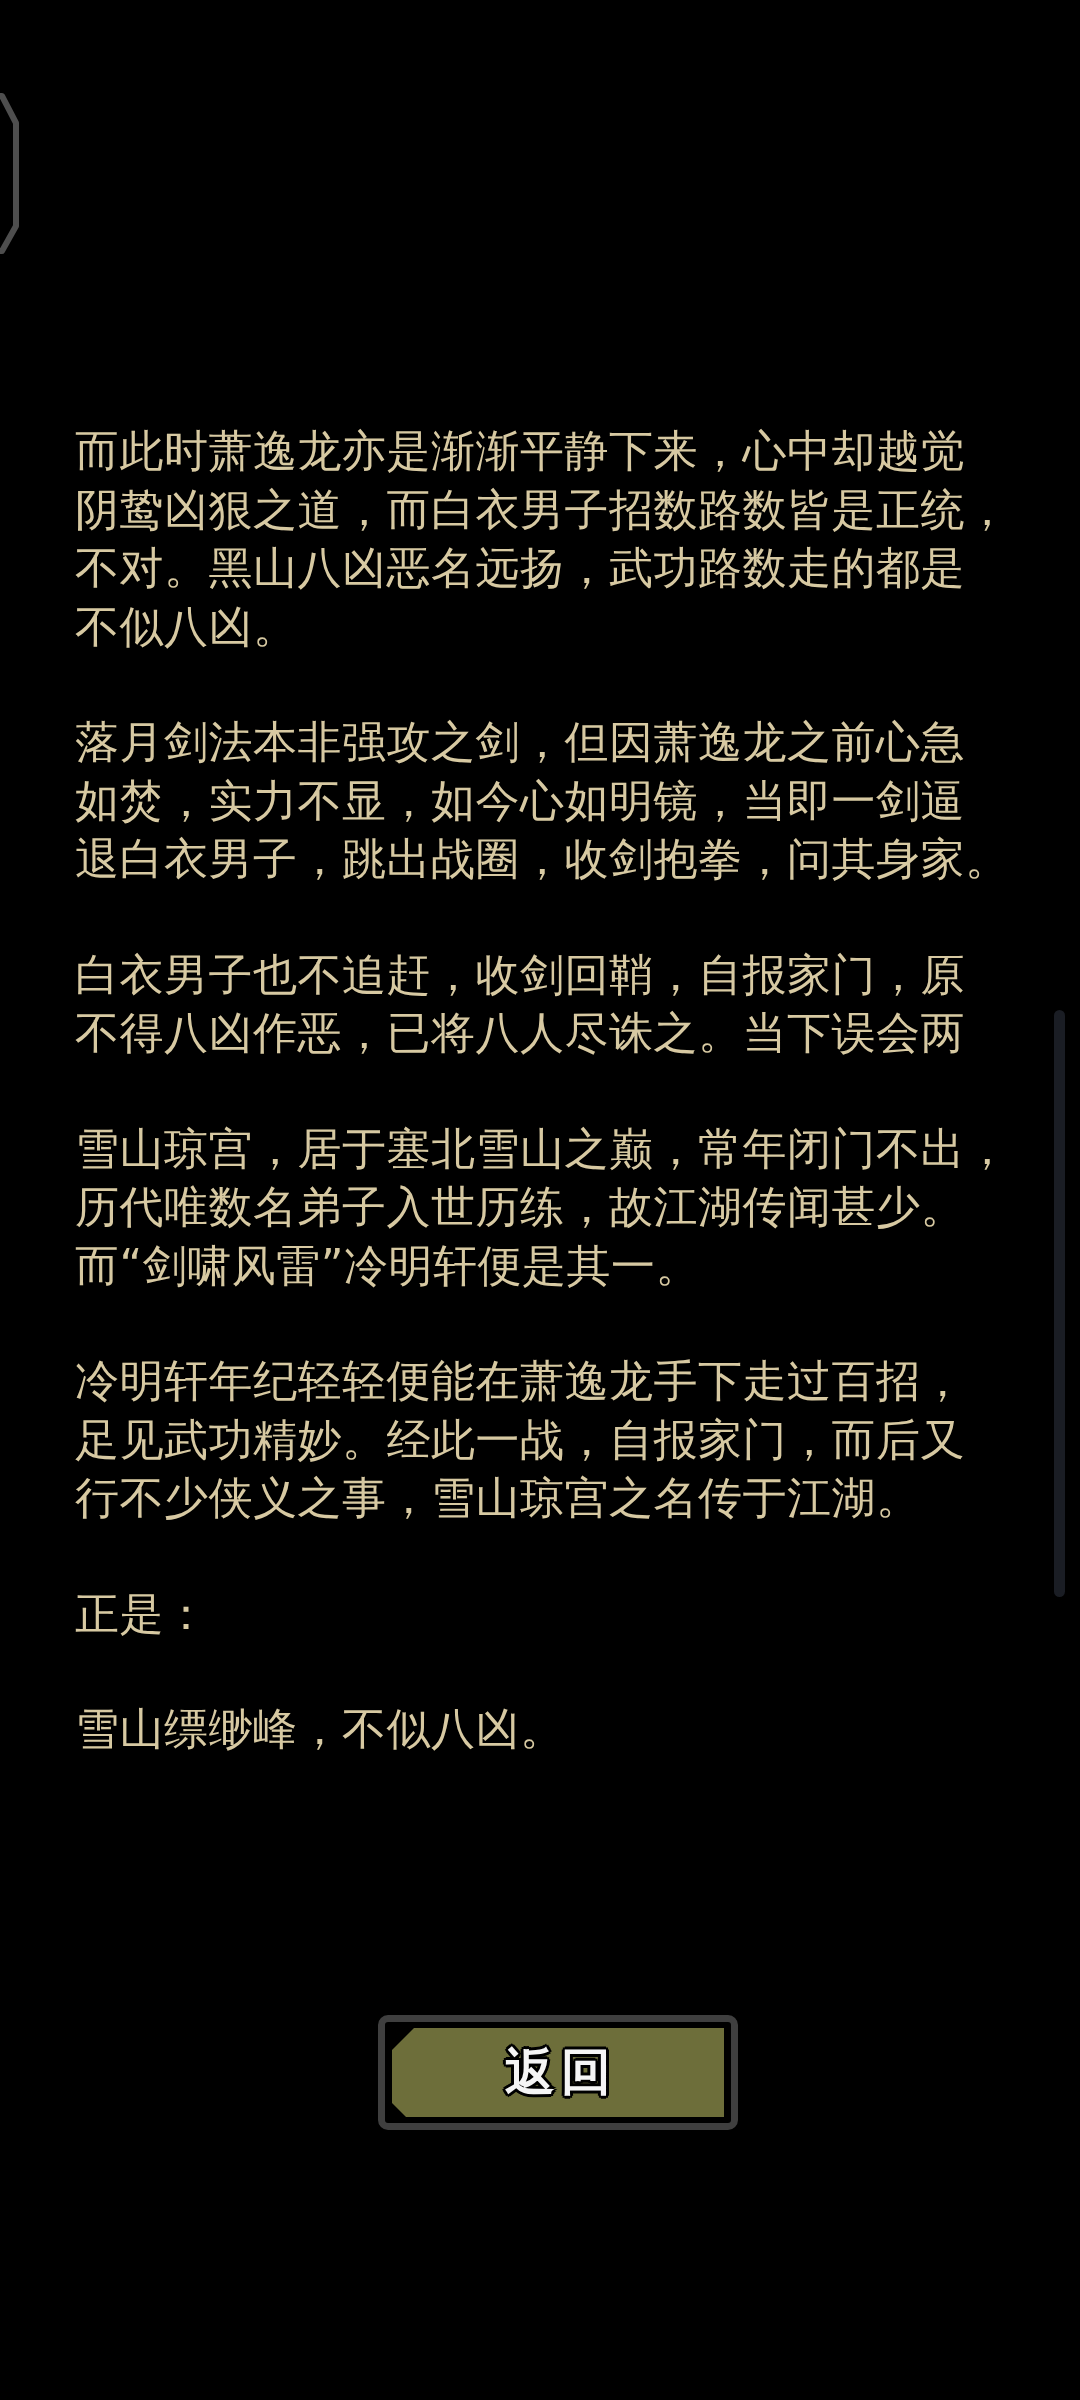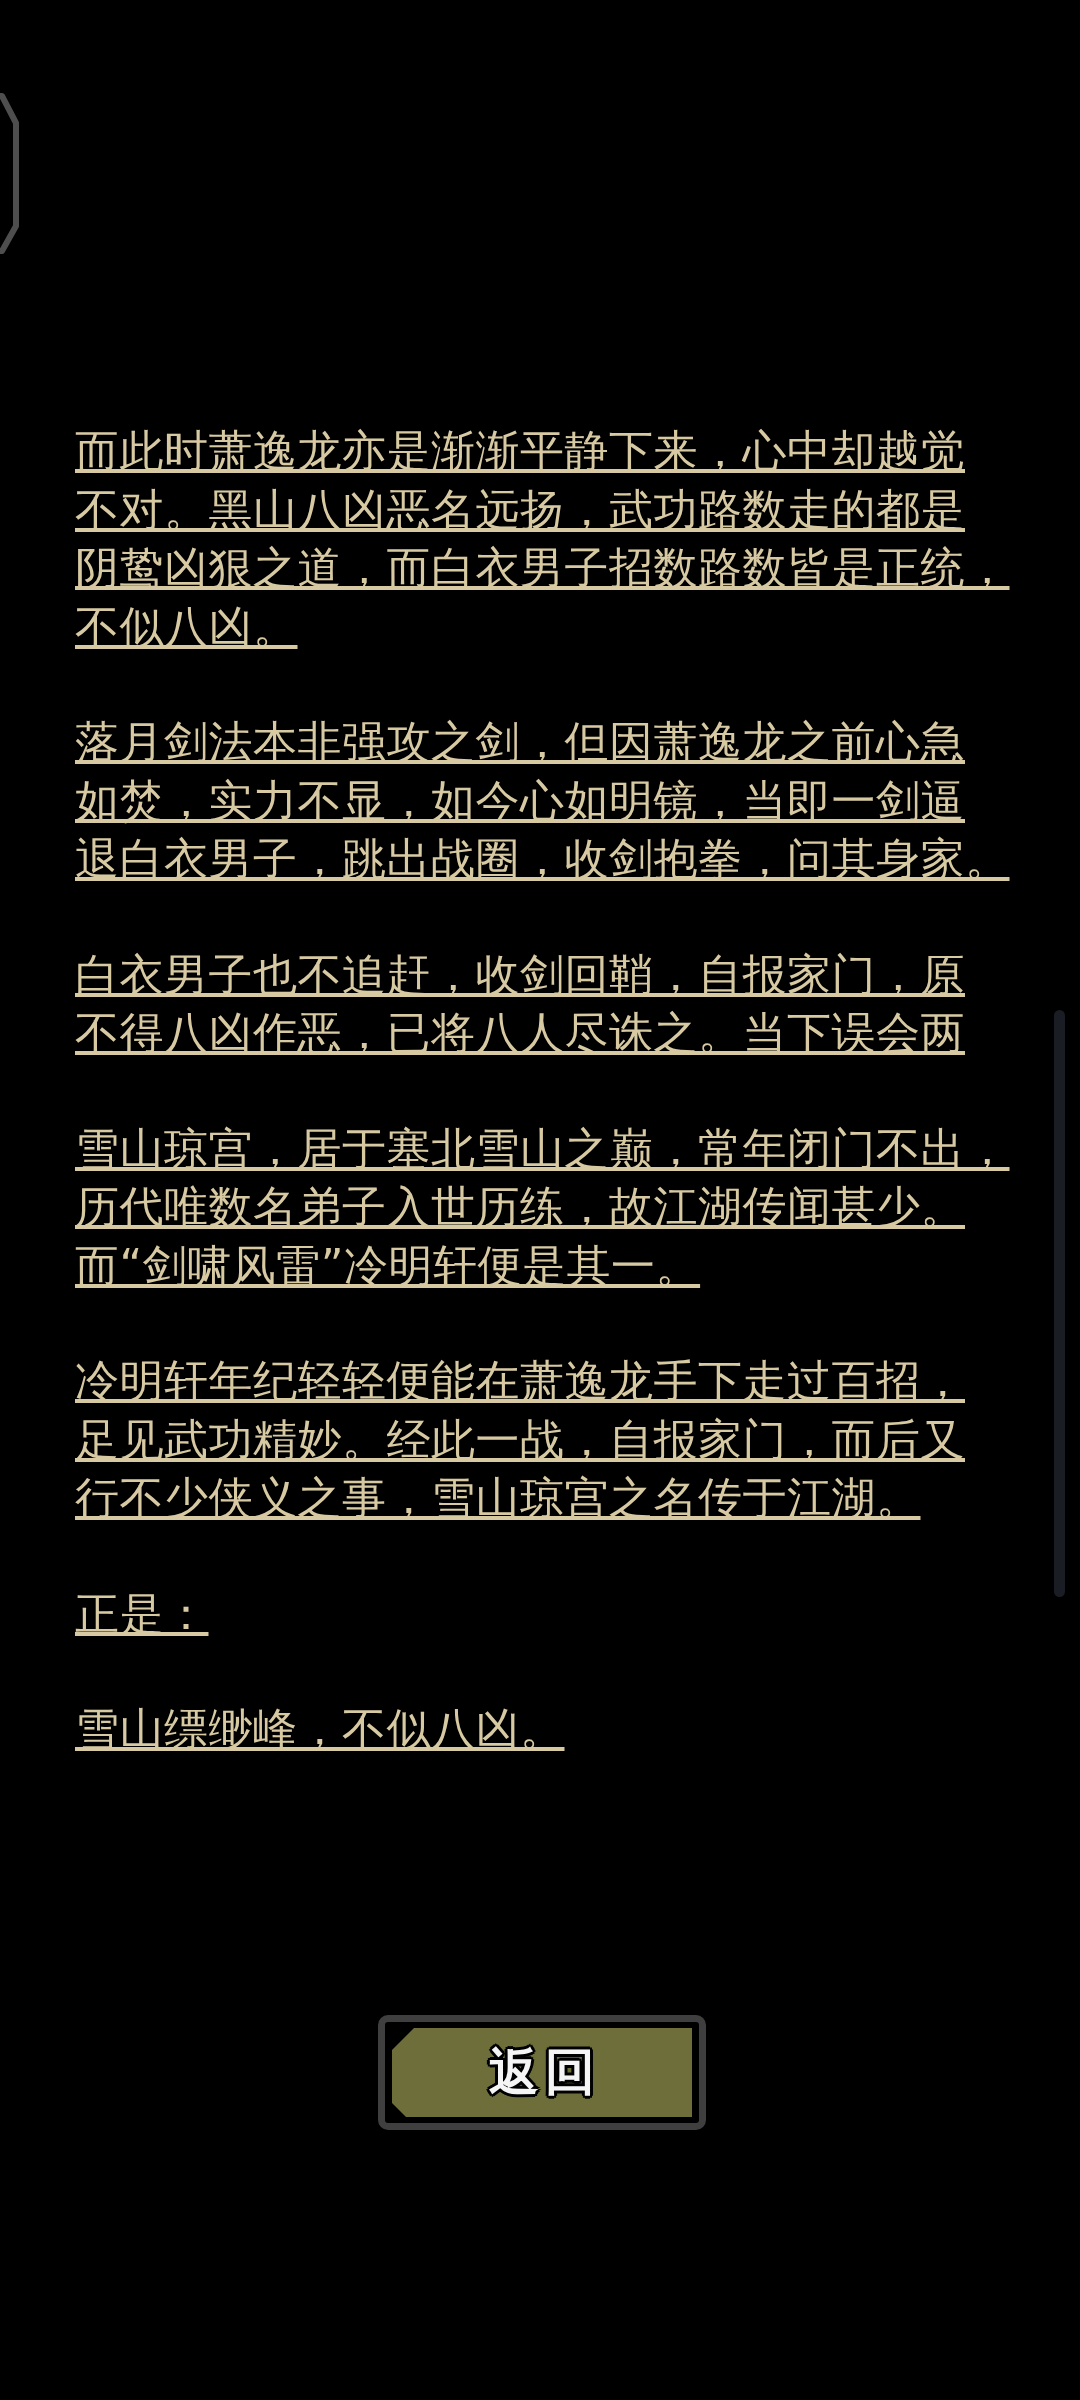--- a/index.html
+++ b/index.html
@@ -31,34 +31,34 @@
     top: 422px; left: 75px;
     width: 940px;
     color: var(--story-text, #d7c9a2);
     font-size: 44px;
     line-height: 58.5px;
     letter-spacing: 0.5px;
     text-shadow: 0 0 4px rgba(0,0,0,0.85);
   }
   .para { margin-bottom: 57px; }
   .para:last-child { margin-bottom: 0; }
-  .line { white-space: nowrap; text-decoration: underline; }
+  .line { white-space: nowrap; }
   
   .scrollbar-thumb {
     position: absolute;
     left: 1054px; top: 1010px;
     width: 11px; height: 587px;
     background: var(--scrollbar, #1a1d24);
     border-radius: 6px;
   }
   
   .back-btn {
     position: absolute;
     left: 378px; top: 2015px;
-    width: 328px; height: 115px;
+    width: 360px; height: 115px;
     box-sizing: border-box;
     background: #000;
     border: 7px solid var(--button-frame, #3f3f3f);
     border-radius: 10px;
     padding: 6px 7px;
     cursor: pointer;
     display: block;
   }
   .back-btn-face {
     display: flex;
@@ -84,22 +84,22 @@
 
 <div class="screen">
 
   <svg class="octa-fragment" width="26" height="172" viewBox="0 0 26 172">
     <path d="M -10 6 L 2 6 L 16 33 L 16 136 L 2 161 L -10 161"></path>
   </svg>
 
   <div class="story" id="story">
       <div class="para">
         <div class="line">而此时萧逸龙亦是渐渐平静下来，心中却越觉</div>
+        <div class="line">阴鸷凶狠之道，而白衣男子招数路数皆是正统，</div>
         <div class="line">不对。黑山八凶恶名远扬，武功路数走的都是</div>
-        <div class="line">阴鸷凶狠之道，而白衣男子招数路数皆是正统，</div>
         <div class="line">不似八凶。</div>
       </div>
       <div class="para">
         <div class="line">落月剑法本非强攻之剑，但因萧逸龙之前心急</div>
         <div class="line">如焚，实力不显，如今心如明镜，当即一剑逼</div>
         <div class="line">退白衣男子，跳出战圈，收剑抱拳，问其身家。</div>
       </div>
       <div class="para">
         <div class="line">白衣男子也不追赶，收剑回鞘，自报家门，原</div>
         <div class="line">不得八凶作恶，已将八人尽诛之。当下误会两</div>

